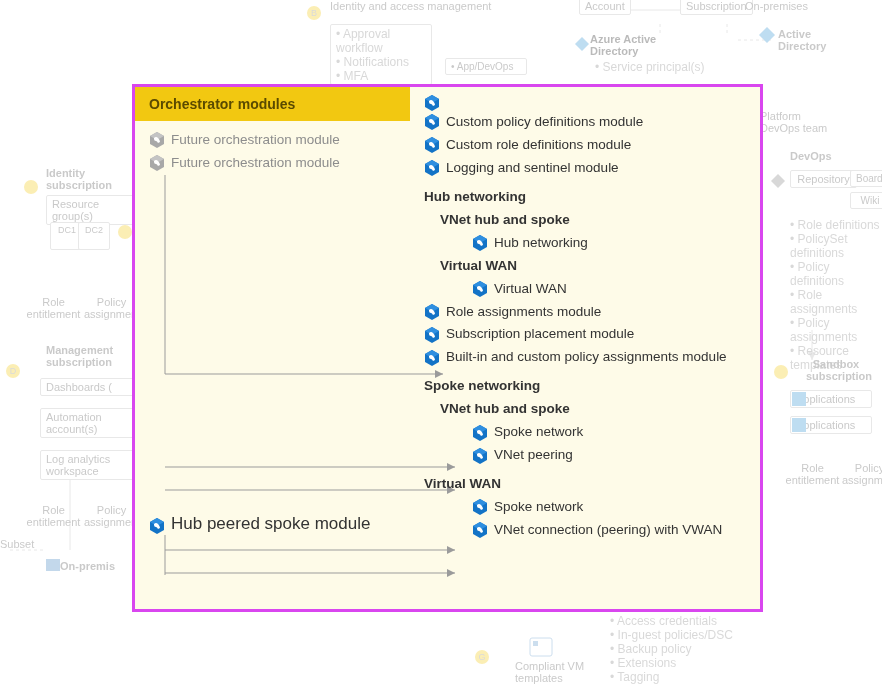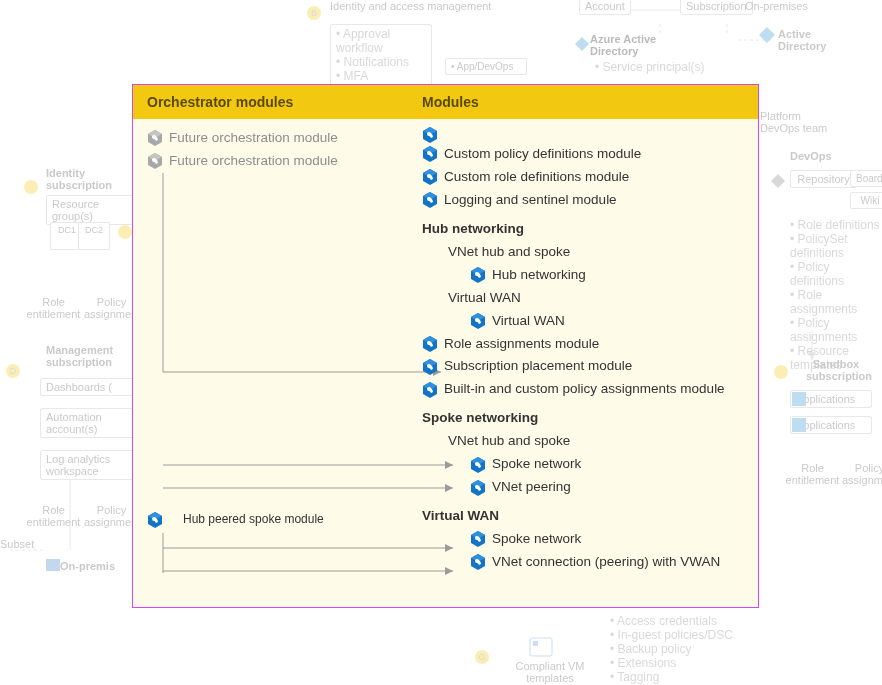--- a/index.html
+++ b/index.html
@@ -7,37 +7,37 @@
   .bg .node{position:absolute;font-size:11px;color:#888}
   .bg .box{border:1px solid #ccc;background:#fff;padding:2px 5px;border-radius:2px}
   .bg .label{color:#888}
   .bg .dot{color:#aaa;font-size:12px}
   .bg svg{position:absolute;inset:0;width:882px;height:685px}
   .bg line{stroke:#ccc;stroke-width:1}
   .bg line.dash{stroke-dasharray:3 3}
   .tag{position:absolute;width:14px;height:14px;border-radius:50%;background:#F2C811;color:#888;font-size:9px;line-height:14px;text-align:center;filter:opacity(.7)}
 
   
-  .panel{position:absolute;left:132px;top:84px;width:625px;height:522px;background:#FEFBE8;border:1px solid #d946ef;display:flex}
+  .panel{position:absolute;left:132px;top:84px;width:625px;height:522px;background:#FEFBE8;border:3px solid #d946ef;display:flex}
   .col{display:flex;flex-direction:column;flex:1 1 0}
   .col.left{flex:0 0 275px}
   .colhead{background:#F2C811;color:#5a4a00;font-weight:600;font-size:14px;padding:9px 14px}
   .body{position:relative;flex:1;padding:8px 0 8px 14px;font-size:13.5px;color:#333;line-height:1.7}
   .col.left .body{color:#8d8d8d}
   .item{display:flex;align-items:center;gap:6px;white-space:nowrap}
   .item.ind2{margin-left:48px}
   .sect{font-weight:700;color:#333;margin-top:6px}
-  .sub {font-weight:400;color:#333;margin-left:26px}
+  .sub {font-weight:700;color:#333;margin-left:16px}
   
   .bicep{width:16px;height:16px;flex:none}
   
   .conn{position:absolute;left:0;top:0;width:625px;height:522px;pointer-events:none}
   .conn path{fill:none;stroke:#9b9b9b;stroke-width:1}
   .conn .arrow{fill:#9b9b9b}
-  .hubmod{position:absolute;left:14px;top:427px;display:flex;align-items:flex-start;gap:20px;color:#333;font-size:12px}
+  .hubmod{position:absolute;left:14px;top:427px;display:flex;align-items:flex-end;gap:6px;color:#333;font-size:17px}
 </style>
 </head>
 <body>
 
 <div class="bg">
   <svg>
     <line x1="622" y1="10" x2="682" y2="10"></line>
     <line x1="727" y1="33" x2="727" y2="22" class="dash"></line>
     <line x1="660" y1="33" x2="660" y2="22" class="dash"></line>
     <line x1="738" y1="40" x2="772" y2="40" class="dash"></line>
@@ -93,21 +93,21 @@
   <div class="node label" style="left:84px;top:504px;width:55px;text-align:center">Policy assignment</div>
   <div class="node label" style="left:0px;top:538px">Subset</div>
   <div class="node" style="left:60px;top:560px;font-weight:600;color:#888">On-premis</div>
 
   <div class="node label" style="left:806px;top:358px;font-weight:600;width:60px;text-align:center">Sandbox subscription</div>
   <div class="node box" style="left:790px;top:390px;width:70px">Applications</div>
   <div class="node box" style="left:790px;top:416px;width:70px">Applications</div>
   <div class="node label" style="left:785px;top:462px;width:55px;text-align:center">Role entitlement</div>
   <div class="node label" style="left:842px;top:462px;width:55px;text-align:center">Policy assignment</div>
 
-  <div class="node label" style="left:515px;top:660px;width:70px;text-align:center">Compliant VM templates</div>
+  <div class="node label" style="left:515px;top:660px;width:70px;text-align:left">Compliant VM templates</div>
   <div class="node" style="left:610px;top:614px">
     <div class="dot">• <span>Access credentials</span></div>
     <div class="dot">• <span>In-guest policies/DSC</span></div>
     <div class="dot">• <span>Backup policy</span></div>
     <div class="dot">• <span>Extensions</span></div>
     <div class="dot">• <span>Tagging</span></div>
   </div>
 
   <div class="tag" style="left:307px;top:6px">B</div>
   <div class="tag" style="left:24px;top:180px"></div>
@@ -210,21 +210,20 @@
   </div>
 
   <div class="hubmod">
     <svg class="bicep">
         <use href="#bicep-icon"></use>
       </svg>
     <span>Hub peered spoke module</span>
   </div>
 
   <div class="col">
-    <div class="colhead">Modules</div>
     <div class="body">
       <div class="item">
           <svg class="bicep">
             <use href="#bicep-icon"></use>
           </svg>
         </div>
       <div class="item">
           <svg class="bicep">
             <use href="#bicep-icon"></use>
           </svg>

